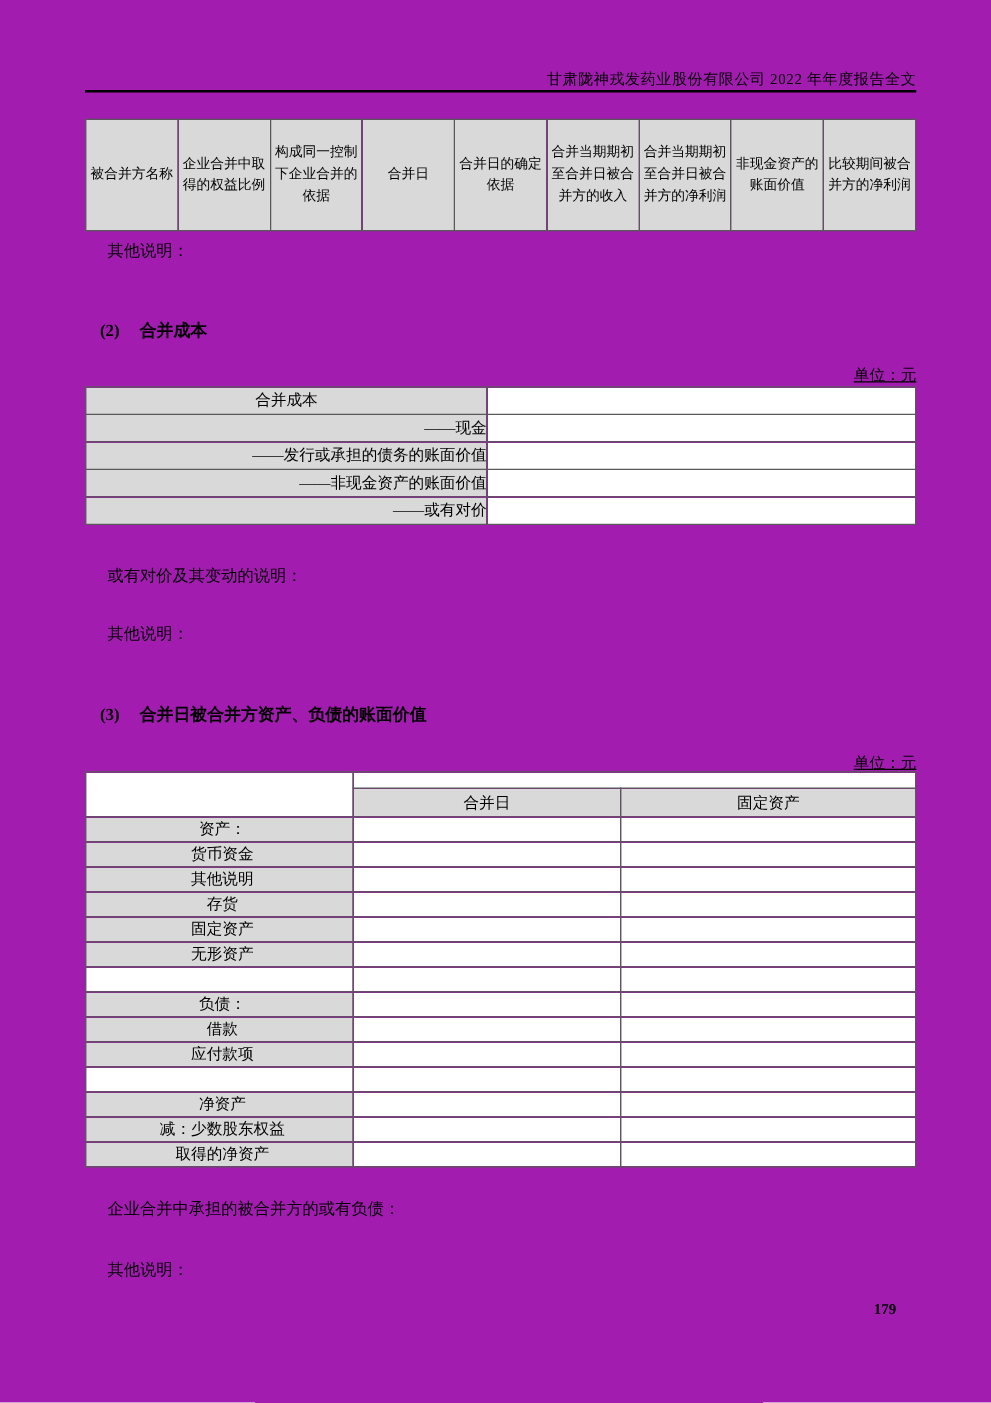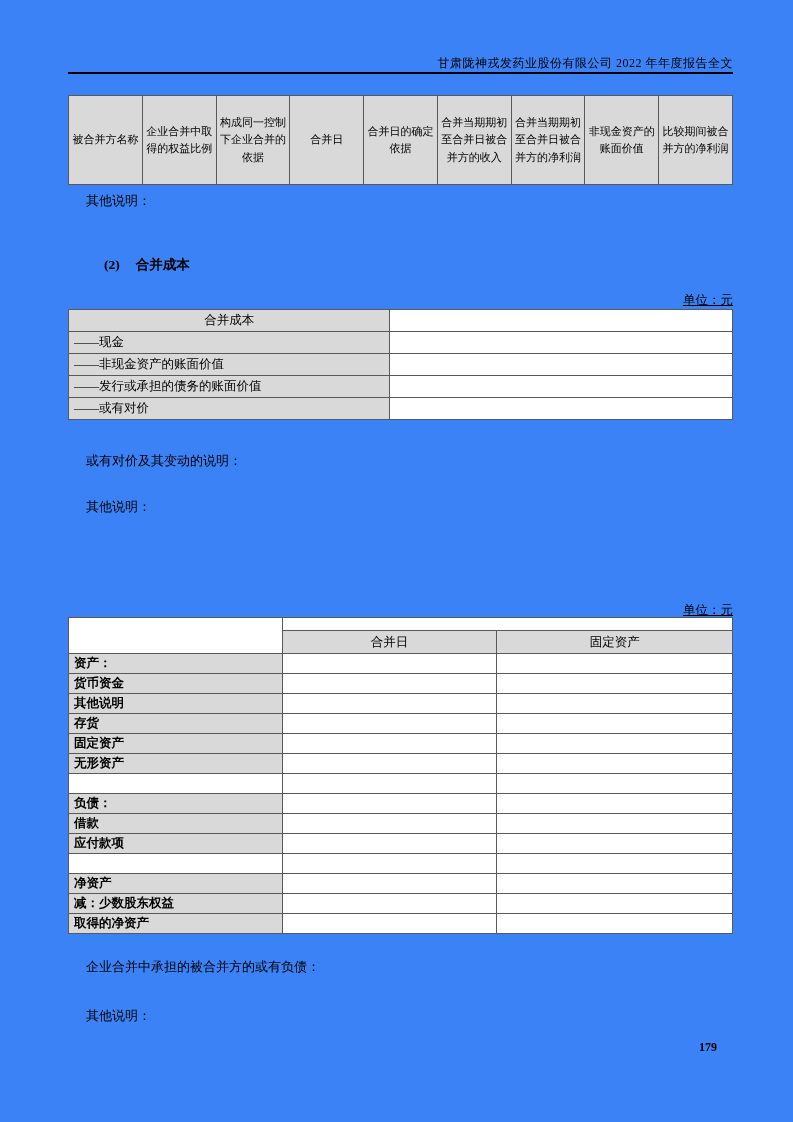--- a/index.html
+++ b/index.html
@@ -5,21 +5,21 @@
   * { box-sizing: border-box; margin: 0; padding: 0; }
   html, body { background: #ffffff; }
   body {
     font-family: "Liberation Serif", "DejaVu Serif", serif;
     color: #000000;
   }
   .page {
     position: relative;
     width: 793px;
     height: 1122px;
-    background: #3b82f6;
+    background: #a21caf;
     overflow: hidden;
   }
   
   .header-title {
     position: absolute;
     top: 55px;
     right: 60px;
     font-size: 12px;
     letter-spacing: 0.5px;
     white-space: nowrap;
@@ -38,21 +38,20 @@
     left: 86px;
     font-size: 13px;
     white-space: nowrap;
   }
   .heading {
     position: absolute;
     left: 80px;
     font-size: 13.5px;
     font-weight: bold;
     white-space: nowrap;
-    margin-left: 24px;
   }
   .heading .h-title { margin-left: 16px; }
   .unit-label {
     position: absolute;
     right: 60px;
     font-size: 12.5px;
     white-space: nowrap;
     text-decoration: underline;
   }
   .page-number {
@@ -89,40 +88,39 @@
   
   .cost-table { top: 309px; }
   .cost-table td { height: 22px; font-size: 12.5px; vertical-align: middle; }
   .cost-table .hdr {
     background: #d9d9d9;
     text-align: center;
     font-weight: normal;
   }
   .cost-table .lbl {
     background: #d9d9d9;
-    text-align: left;
+    text-align: right;
     padding-left: 5px;
   }
   .cost-table .val { background: #ffffff; }
   
   .bv-table { top: 617px; }
   .bv-table td { font-size: 12.5px; vertical-align: middle; }
   .bv-table .corner { background: #d9d9d9; }
   .bv-table .spacer-row td { height: 13px; background: #ffffff; }
   .bv-table .col-hdr-row td { height: 23px; }
   .bv-table .col-hdr {
     background: #d9d9d9;
     text-align: center;
   }
   .bv-table .data-row td { height: 20px; }
   .bv-table .lbl {
     background: #d9d9d9;
-    text-align: left;
+    text-align: center;
     padding-left: 5px;
-    font-weight: bold;
   }
   .bv-table .lbl-plain { background: #ffffff; }
   .bv-table .val { background: #ffffff; }
 </style>
 </head>
 <body>
 
 <div class="page">
 
   <div class="header-title">甘肃陇神戎发药业股份有限公司 2022 年年度报告全文</div>
@@ -160,38 +158,41 @@
     <tbody>
       <tr>
         <td class="hdr">合并成本</td>
         <td class="val"></td>
       </tr>
     <tr>
           <td class="lbl">——现金</td>
           <td class="val"></td>
         </tr>
         <tr>
+          <td class="lbl">——发行或承担的债务的账面价值</td>
+          <td class="val"></td>
+        </tr>
+        <tr>
           <td class="lbl">——非现金资产的账面价值</td>
-          <td class="val"></td>
-        </tr>
-        <tr>
-          <td class="lbl">——发行或承担的债务的账面价值</td>
           <td class="val"></td>
         </tr>
         <tr>
           <td class="lbl">——或有对价</td>
           <td class="val"></td>
         </tr>
       </tbody>
   </table>
 
   <div class="body-text" style="top:452px">或有对价及其变动的说明：</div>
 
   <div class="body-text" style="top:498px">其他说明：</div>
 
+  <div class="heading" style="top:563px">
+    <span>(3)</span><span class="h-title">合并日被合并方资产、负债的账面价值</span>
+  </div>
 
   <div class="unit-label" style="top:602px">单位：元</div>
 
   <table class="bv-table">
     <colgroup>
         <col style="width:32.2%">
         <col style="width:32.3%">
         <col style="width:35.5%">
       </colgroup>
     <tbody>

